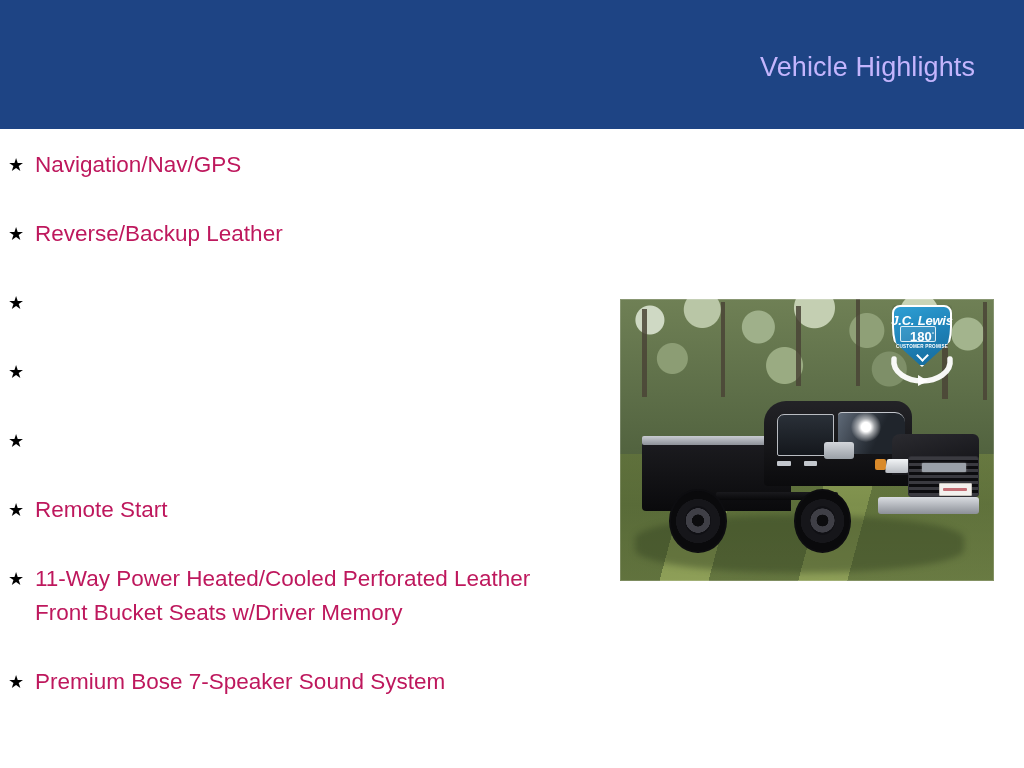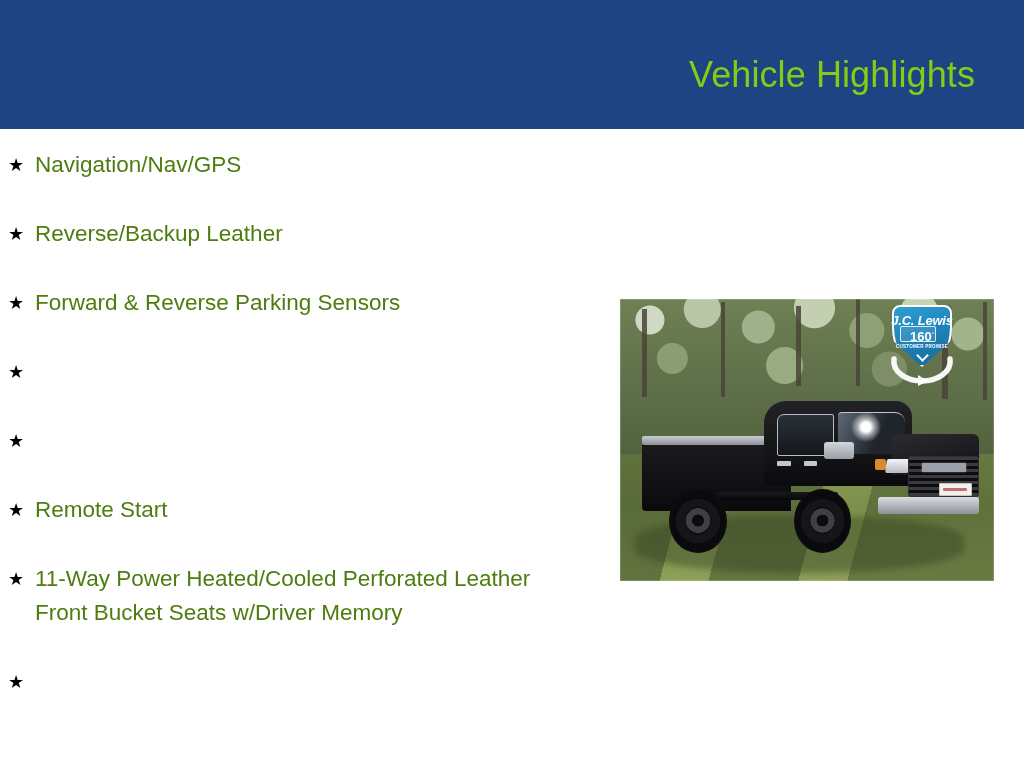--- a/index.html
+++ b/index.html
@@ -26,24 +26,24 @@
     position: absolute;
     left: 0;
     top: 0;
     width: 1024px;
     height: 129px;
     background: #1e4484;
   }
   #header-title {
     position: absolute;
     right: 49px;
-    top: 59px;
-    font-size: 36px;
+    top: 51px;
+    font-size: 27px;
     line-height: 32px;
-    color: #84cc16;
+    color: #c4b5fd;
     white-space: nowrap;
     letter-spacing: 0.1px;
   }
 
   
   #highlights-list {
     position: absolute;
     left: 0;
     top: 129px;
     width: 600px;
@@ -63,21 +63,21 @@
     text-align: center;
     font-size: 18px;
     line-height: 34px;
     color: #000000;
     font-family: "DejaVu Sans", sans-serif;
   }
   .highlight-label {
     flex: 1 1 auto;
     font-size: 22.5px;
     line-height: 34px;
-    color: #4d7c0f;
+    color: #be185d;
     padding-left: 3px;
     max-width: 520px;
   }
 
   
   #vehicle-photo {
     position: absolute;
     left: 620px;
     top: 299px;
     width: 374px;
@@ -398,38 +398,38 @@
     <li class="highlight-item">
       <span class="star-bullet">★</span>
       <span class="highlight-label">Navigation/Nav/GPS</span>
     </li>
     <li class="highlight-item">
       <span class="star-bullet">★</span>
       <span class="highlight-label">Reverse/Backup Leather</span>
     </li>
     <li class="highlight-item">
       <span class="star-bullet">★</span>
-      <span class="highlight-label">Forward &amp; Reverse Parking Sensors</span>
     </li>
     <li class="highlight-item">
       <span class="star-bullet">★</span>
     </li>
     <li class="highlight-item">
       <span class="star-bullet">★</span>
     </li>
     <li class="highlight-item">
       <span class="star-bullet">★</span>
       <span class="highlight-label">Remote Start</span>
     </li>
     <li class="highlight-item">
       <span class="star-bullet">★</span>
       <span class="highlight-label">11-Way Power Heated/Cooled Perforated Leather Front Bucket Seats w/Driver Memory</span>
     </li>
     <li class="highlight-item">
       <span class="star-bullet">★</span>
+      <span class="highlight-label">Premium Bose 7-Speaker Sound System</span>
     </li>
   </ul>
 
   <div id="vehicle-photo">
 
     <div class="photo-trees">
       <div class="trunk t1"></div>
       <div class="trunk t2"></div>
       <div class="trunk t3"></div>
       <div class="trunk t4"></div>
@@ -460,21 +460,21 @@
       <div class="license-plate"></div>
       <div class="running-board"></div>
       <div class="wheel rear"></div>
       <div class="wheel front"></div>
     </div>
 
     <div id="badge-360">
       <div class="badge-shield"></div>
       <div class="badge-brand">J.C. Lewis</div>
       <div class="badge-num-box"></div>
-      <div class="badge-num"><span>160</span><span class="badge-sup">°</span></div>
+      <div class="badge-num"><span>180</span><span class="badge-sup">°</span></div>
       <div class="badge-promise">CUSTOMER PROMISE</div>
       <div class="badge-chevron"></div>
       <svg class="badge-swoosh" viewBox="0 0 68 34">
         <path d="M6 6 C4 20, 20 28, 34 28 C48 28, 64 20, 62 6" fill="none" stroke="#ffffff" stroke-width="5.5" stroke-linecap="round" opacity="0.95"></path>
         <path d="M30 22 L40 28 L30 33 Z" fill="#ffffff" opacity="0.95"></path>
       </svg>
     </div>
 
   </div>
 

